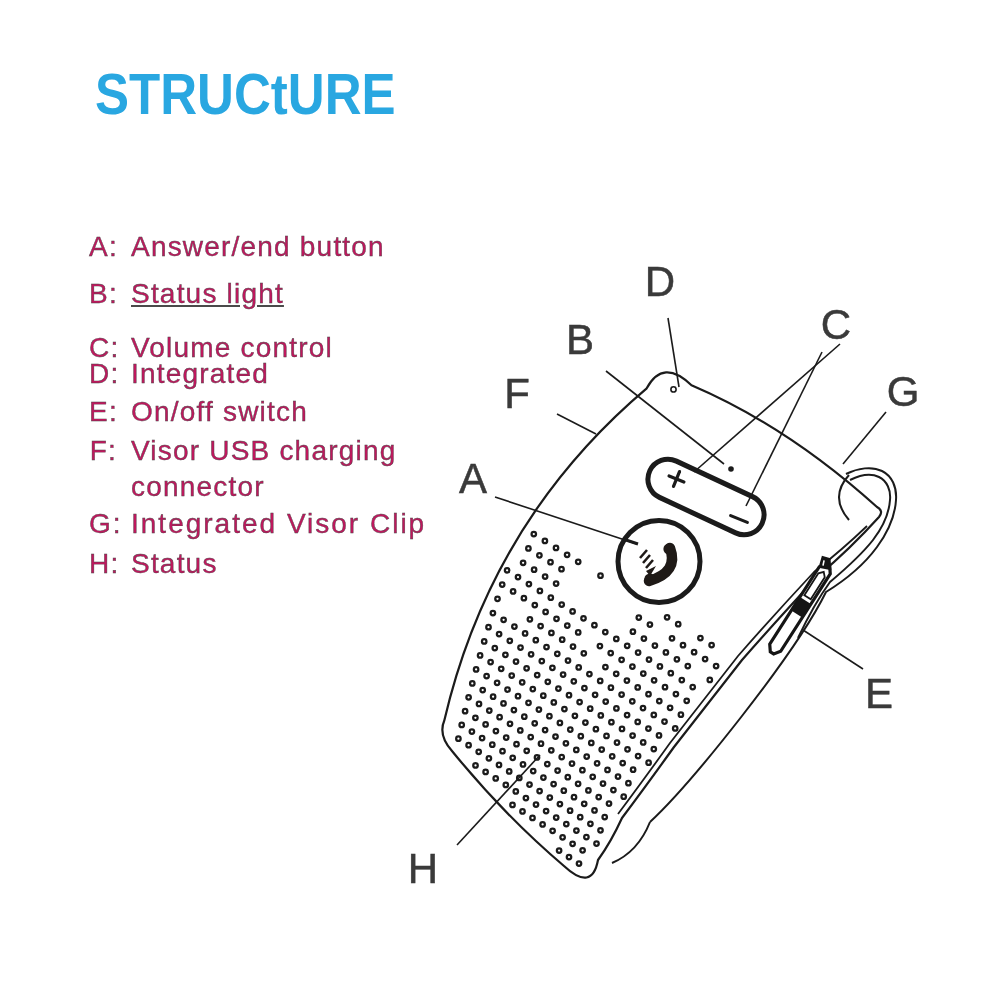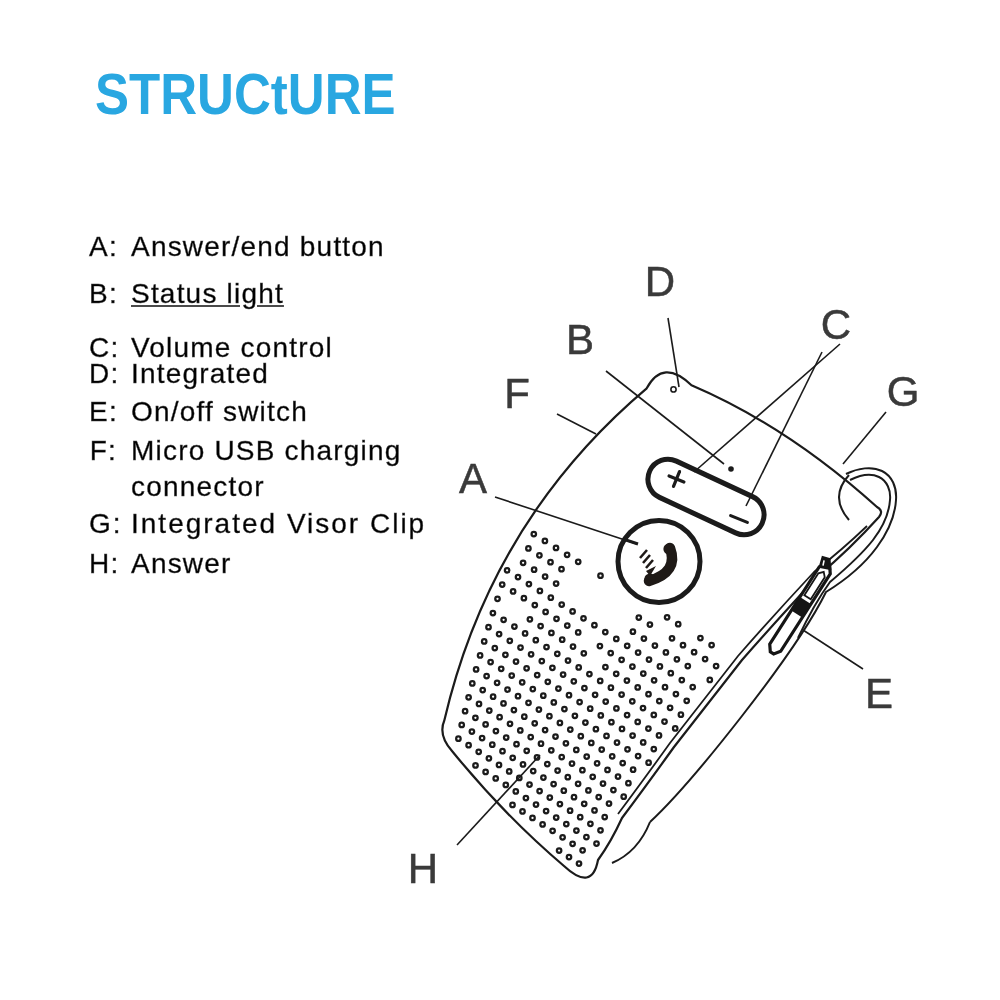--- a/index.html
+++ b/index.html
@@ -1,33 +1,33 @@
 <!DOCTYPE html>
 <html><head><meta charset="utf-8">
 <style>
 html,body{margin:0;padding:0;background:#fff;width:1000px;height:1000px;overflow:hidden}
 body{font-family:"Liberation Sans",sans-serif;position:relative}
 #title{position:absolute;left:95px;top:60px;font-size:58px;font-weight:bold;color:#29a7e1;
 letter-spacing:0px;transform:scaleX(.88);transform-origin:left top}
-.li{position:absolute;left:89px;font-size:28px;color:#000000;letter-spacing:1.2px;white-space:nowrap;-webkit-text-stroke:0.4px #4a4a4a}
+.li{position:absolute;left:89px;font-size:28px;color:#be185d;letter-spacing:1.2px;white-space:nowrap;-webkit-text-stroke:0.4px #4a4a4a}
 .k{display:inline-block;width:28px;text-align:right}
 .t{margin-left:14px}
 svg{position:absolute;left:0;top:0}
 </style></head>
 <body>
 <div id="title">STRUCtURE</div>
 <div class="li" style="top:231px;"><span class="k">A:</span><span class="t">Answer/end button</span></div>
 <div class="li" style="top:278px;text-decoration:underline;"><span class="k">B:</span><span class="t">Status light</span></div>
 <div class="li" style="top:332px;"><span class="k">C:</span><span class="t">Volume control</span></div>
 <div class="li" style="top:358px;"><span class="k">D:</span><span class="t">Integrated</span></div>
 <div class="li" style="top:396px;"><span class="k">E:</span><span class="t">On/off switch</span></div>
-<div class="li" style="top:435px;"><span class="k">F:</span><span class="t">Micro USB charging</span></div>
+<div class="li" style="top:435px;"><span class="k">F:</span><span class="t">Visor USB charging</span></div>
 <div class="li" style="top:471px;left:131px">connector</div>
 <div class="li" style="top:508px;letter-spacing:2.0px"><span class="k">G:</span><span class="t">Integrated Visor Clip</span></div>
-<div class="li" style="top:548px;"><span class="k">H:</span><span class="t">Answer</span></div>
+<div class="li" style="top:548px;"><span class="k">H:</span><span class="t">Status</span></div>
 
 <svg width="1000" height="1000" viewBox="0 0 1000 1000">
 <path d="M 646.7,388.3 Q 663.0,358.0 691.5,385.2 Q 787.0,426.0 877.0,507.0 Q 884.0,511.0 879.0,517.0 Q 850.0,549.0 818.0,576.0 Q 777.0,620.0 742.0,660.0 Q 706.0,706.0 674.0,747.0 Q 646.0,786.0 622.0,818.0 Q 611.0,842.0 598.0,860.0 Q 592.0,892.0 564.0,866.0 Q 505.0,816.0 452.0,751.0 Q 438.0,735.0 444.3,720.5 Q 491.0,520.0 646.7,388.3 Z" fill="#fff" stroke="#1b1b1b" stroke-width="2.2"></path>
 
 <g fill="none" stroke="#1b1b1b" stroke-width="2">
  <path d="M 846,474 C 858,468 872,466 882,471 C 892,476 897,487 896,500 C 895,517 888,532 877,547 C 866,562 852,576 826,592 C 795,655 690,785 650,822"></path>
  <path d="M 850,480 C 860,475 871,473 879,477 C 887,481 891,490 890,500 C 889,514 883,527 873,540 C 862,554 849,566 830,582 Q 814,604 798,638"></path>
  <path d="M 867,526 Q 843,549 814,572 Q 773,616 738,656 Q 702,702 670,743 Q 642,782 618,814" stroke-width="1.8"></path>
 
  <path d="M 650,822 Q 638,852 612,863"></path>

